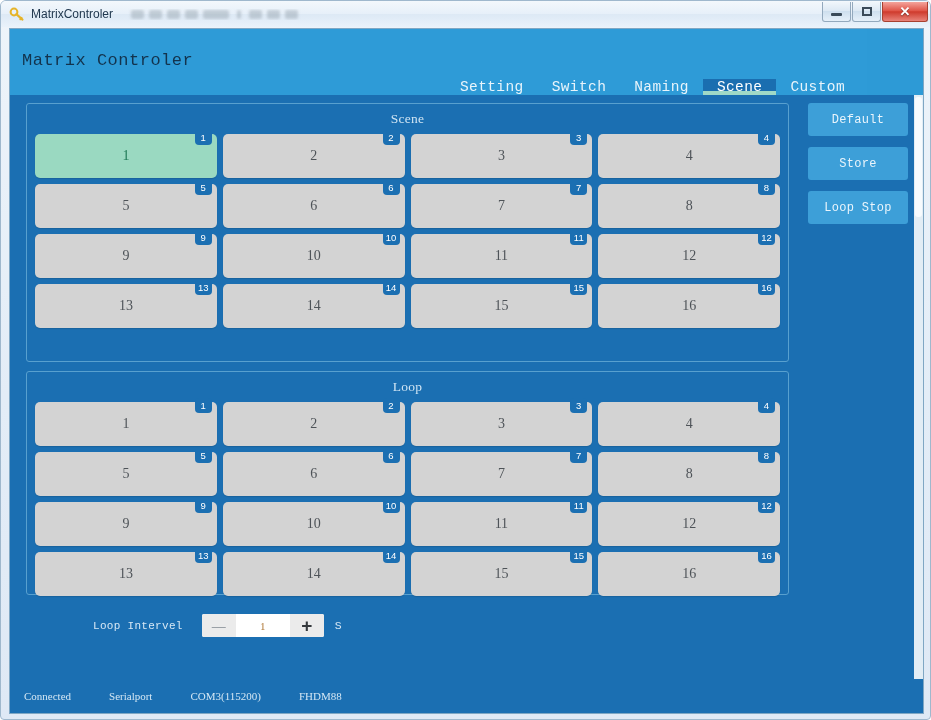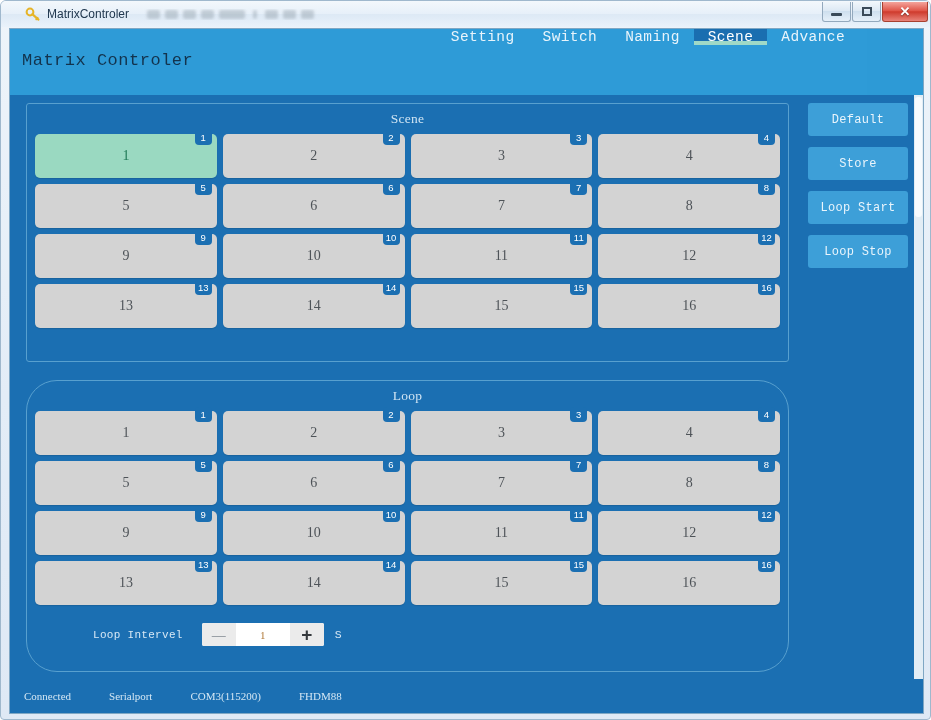--- a/index.html
+++ b/index.html
@@ -30,21 +30,21 @@
   
   #titlebar {
     position: absolute;
     left: 0; top: 0;
     width: 931px;
     height: 26px;
     background: linear-gradient(to bottom, #f3f8fc 0%, #e7f0f9 48%, #dde9f5 52%, #e9f2fb 100%);
     display: flex;
     align-items: center;
     box-sizing: border-box;
-    padding-left: 24px;
+    padding-left: 8px;
   }
   .tb-icon {
     width: 17px; height: 17px;
     margin-right: 5px;
     position: relative;
     flex: none;
   }
   .tb-title {
     font-family: "Liberation Sans", sans-serif;
     font-size: 12px;
@@ -142,21 +142,21 @@
     color: #13334d;
     letter-spacing: .5px;
     white-space: nowrap;
   }
   #tabs {
     position: absolute;
     right: 8px;
     top: 0;
     height: 66px;
     display: flex;
-    align-items: flex-start;
+    align-items: flex-end;
   }
   .tab {
     display: flex;
     align-items: center;
     justify-content: center;
     padding: 0 14px;
     min-width: 72px;
     box-sizing: border-box;
     font-family: "Liberation Mono", monospace;
     font-size: 14.5px;
@@ -221,21 +221,21 @@
     text-align: center;
     font-family: "Liberation Serif", serif;
     font-size: 13.5px;
     color: #cfe4f3;
     padding-top: 7px;
     padding-bottom: 7px;
     letter-spacing: .3px;
   }
 
   #panel-scene { top: 8px; height: 259px; }
-  #panel-loop  { top: 285px; height: 292px; border-radius: 31px; }
+  #panel-loop  { top: 276px; height: 224px; }
 
   
   .cell-grid {
     display: grid;
     grid-template-columns: repeat(4, 1fr);
     gap: 6px 6px;
     padding: 0 8px 8px 8px;
     box-sizing: border-box;
   }
   .cell {
@@ -429,21 +429,21 @@
         <div class="tab">
             <span>Switch</span>
           </div>
         <div class="tab">
             <span>Naming</span>
           </div>
         <div class="tab active">
             <span>Scene</span>
           </div>
         <div class="tab">
-            <span>Advance</span>
+            <span>Custom</span>
           </div>
       </div>
     </div>
 
     <div id="content">
 
       <div id="scroll-track">
         <div id="scroll-thumb"></div>
       </div>
 
@@ -598,23 +598,20 @@
       </div>
 
       <div id="side-actions">
         <div class="side-btn">
             <span>Default</span>
           </div>
         <div class="side-btn">
             <span>Store</span>
           </div>
         <div class="side-btn">
-            <span>Loop Start</span>
-          </div>
-        <div class="side-btn">
             <span>Loop Stop</span>
           </div>
       </div>
 
       <div id="status-bar">
         <span class="status-item">Connected</span>
         <span class="status-item">Serialport</span>
         <span class="status-item">COM3(115200)</span>
         <span class="status-item">FHDM88</span>
       </div>

